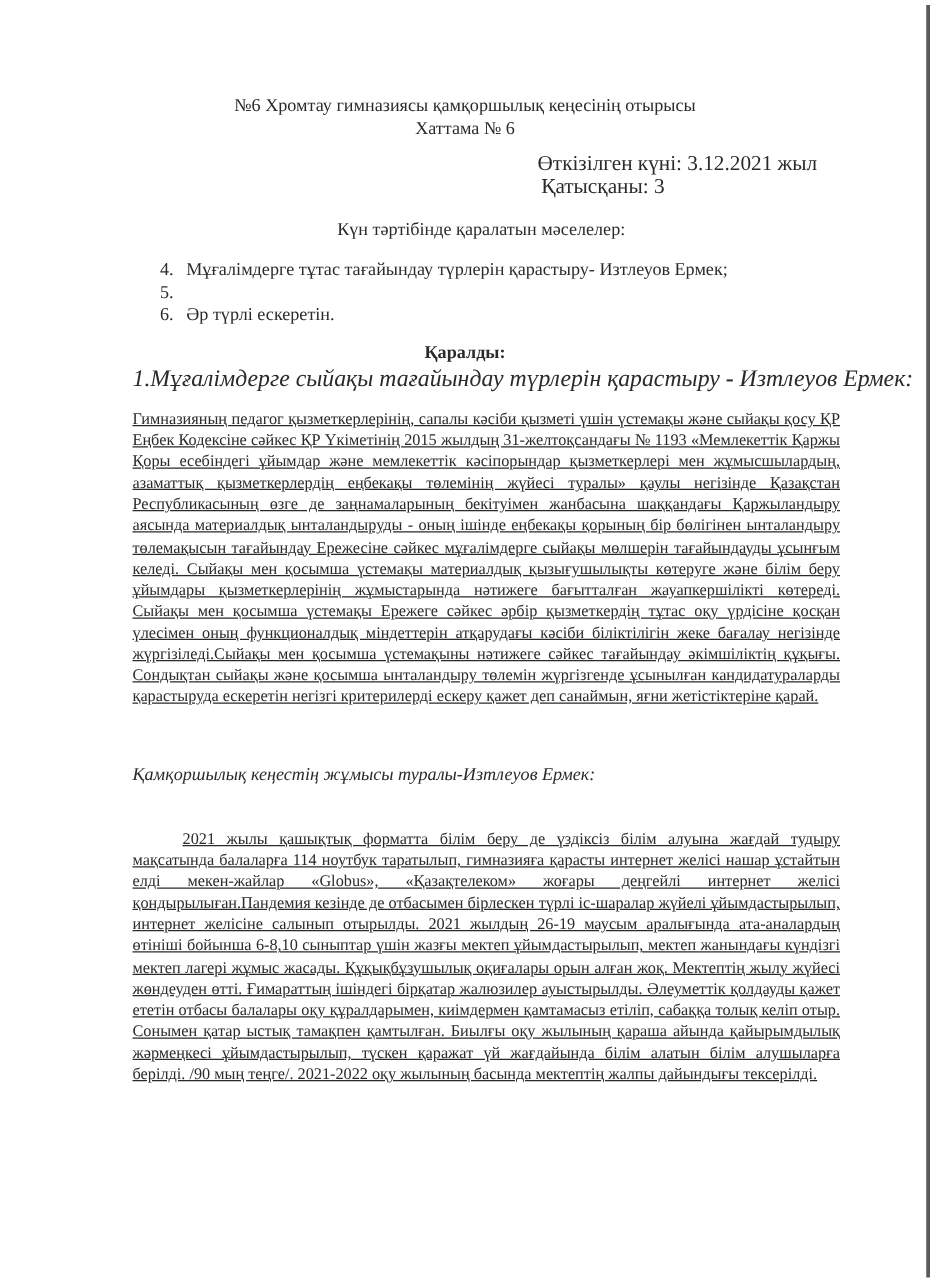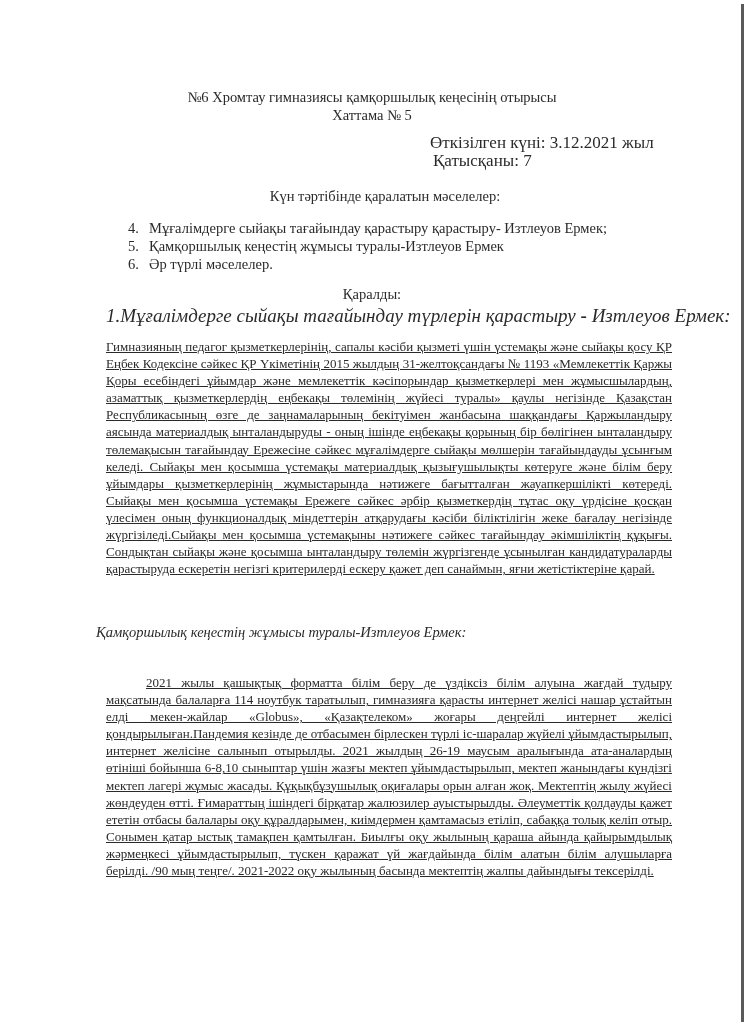--- a/index.html
+++ b/index.html
@@ -1,65 +1,64 @@
 <!DOCTYPE html>
 <html><head>
   <meta charset="utf-8">
   <style>
     html, body { margin: 0; padding: 0; }
     body {
       width: 744px; height: 1024px; background: #ffffff; position: relative; overflow: hidden;
       font-family: "Liberation Serif", "DejaVu Serif", serif; color: #2a2a2a;
     }
     .edge { position: absolute; top: 4px; right: 0; width: 3px; height: 1018px; background: #5a5a5a; }
-    .page { position: absolute; left: 0; top: 0; width: 744px; height: 944px; margin-top: 12px; }
+    .page { position: absolute; left: 0; top: 0; width: 744px; height: 944px; }
     .title-block { position: absolute; top: 76px; left: 0; width: 744px; text-align: center; font-size: 14.5px; line-height: 18px; }
     .meta { position: absolute; left: 430px; top: 122px; font-size: 17px; line-height: 18px; }
     .meta .m2 { padding-left: 3px; }
     .agenda-title { position: absolute; top: 176px; left: 0; width: 744px; text-align: center; padding-left: 26px; box-sizing: border-box; font-size: 14.5px; }
     .agenda { position: absolute; left: 128px; top: 207px; font-size: 14.5px; line-height: 18px; margin: 0; padding: 0; list-style: none; }
     .agenda li { display: flex; }
     .agenda .num { width: 21px; }
-    .karaldy { position: absolute; top: 274px; left: 0; width: 744px; text-align: center; box-sizing: border-box; font-size: 14.5px; }
+    .karaldy { position: absolute; top: 274px; left: 0; width: 744px; text-align: center; box-sizing: border-box; font-size: 14.5px; font-weight: bold; }
     .sec1-head { position: absolute; left: 106px; top: 293px; font-size: 19px; font-style: italic; }
     .sec1-head .dash { font-style: normal; font-weight: bold; }
     .para { position: absolute; left: 106px; width: 566px; font-size: 13px; line-height: 17.1px; text-align: justify; margin: 0; text-decoration: underline; }
     .p1 { top: 326px; }
-    .sec2-head { position: absolute; left: 96px; top: 612px; font-size: 14.5px; font-style: italic; }
+    .sec2-head { position: absolute; left: 106px; top: 612px; font-size: 14.5px; font-style: italic; }
     .p2 { top: 662px; text-indent: 40px; }
     .p3 { top: 882px; text-indent: 40px; }
   </style>
 </head>
 <body>
 
 <div class="page">
   <div class="title-block">
     <div>№6 Хромтау гимназиясы қамқоршылық кеңесінің отырысы</div>
-    <div>Хаттама № 5</div>
+    <div>Хаттама № 6</div>
   </div>
 
   <div class="meta">
     <div>Өткізілген күні: 3.12.2021 жыл</div>
-    <div class="m2">Қатысқаны:  7</div>
+    <div class="m2">Қатысқаны:  3</div>
   </div>
 
   <div class="agenda-title">Күн тәртібінде қаралатын мәселелер:</div>
 
   <ol class="agenda">
     <li>
       <span class="num">4.</span>
-      <span>Мұғалімдерге сыйақы тағайындау қарастыру қарастыру- Изтлеуов Ермек;</span>
+      <span>Мұғалімдерге тұтас тағайындау түрлерін қарастыру- Изтлеуов Ермек;</span>
     </li>
     <li>
       <span class="num">5.</span>
-      <span>Қамқоршылық кеңестің жұмысы туралы-Изтлеуов Ермек</span>
     </li>
     <li>
       <span class="num">6.</span>
-      <span>Әр түрлі мәселелер.</span>
+      <span>Әр түрлі ескеретін.</span>
     </li>
   </ol>
 
   <div class="karaldy">Қаралды:</div>
 
   <div class="sec1-head">
     <span>1.Мұғалімдерге сыйақы тағайындау түрлерін қарастыру </span><span class="dash">-</span><span> Изтлеуов Ермек:</span>
   </div>
 
   <p class="para p1">Гимназияның педагог қызметкерлерінің, сапалы кәсіби қызметі үшін үстемақы және сыйақы қосу ҚР Еңбек Кодексіне сәйкес ҚР Үкіметінің 2015 жылдың 31-желтоқсандағы № 1193 «Мемлекеттік Қаржы Қоры есебіндегі ұйымдар және мемлекеттік кәсіпорындар қызметкерлері мен жұмысшылардың, азаматтық қызметкерлердің еңбекақы төлемінің жүйесі туралы» қаулы негізінде Қазақстан Республикасының өзге де заңнамаларының бекітуімен жанбасына шаққандағы Қаржыландыру аясында материалдық ынталандыруды - оның ішінде еңбекақы қорының бір бөлігінен ынталандыру төлемақысын тағайындау Ережесіне сәйкес мұғалімдерге сыйақы мөлшерін тағайындауды ұсынғым келеді. Сыйақы мен қосымша үстемақы материалдық қызығушылықты көтеруге және білім беру ұйымдары қызметкерлерінің жұмыстарында нәтижеге бағытталған жауапкершілікті көтереді. Сыйақы мен қосымша үстемақы Ережеге сәйкес әрбір қызметкердің тұтас оқу үрдісіне қосқан үлесімен оның функционалдық міндеттерін атқарудағы кәсіби біліктілігін жеке бағалау негізінде жүргізіледі.Сыйақы мен қосымша үстемақыны нәтижеге сәйкес тағайындау әкімшіліктің құқығы. Сондықтан сыйақы және қосымша ынталандыру төлемін жүргізгенде  ұсынылған  кандидатураларды қарастыруда ескеретін негізгі критерилерді ескеру қажет деп санаймын, яғни жетістіктеріне қарай.</p>

